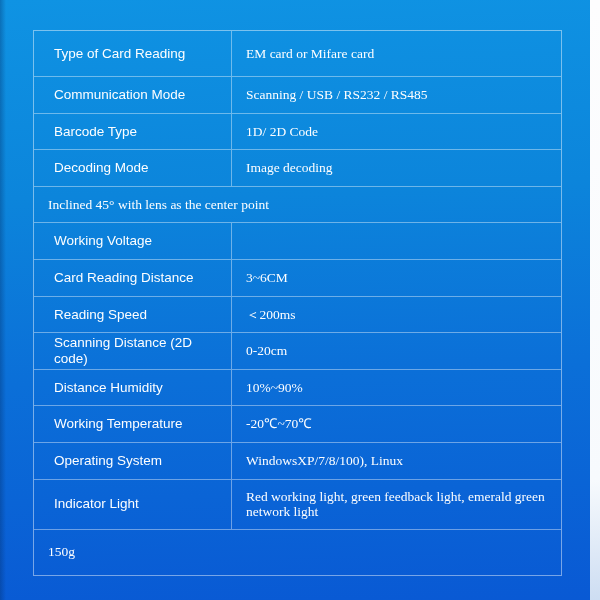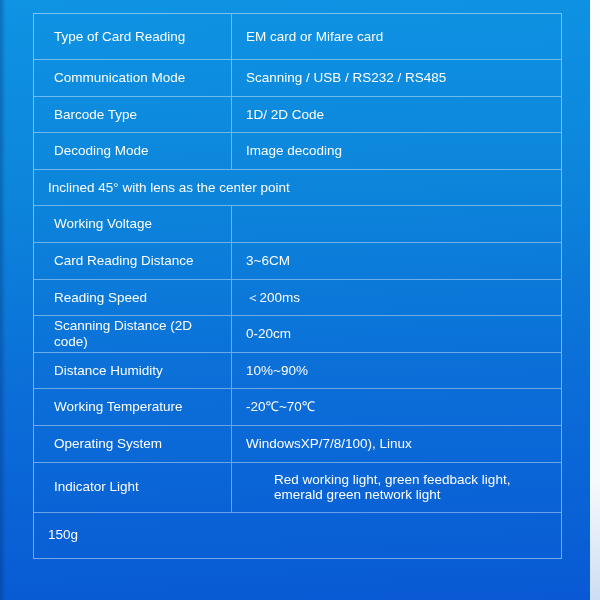--- a/index.html
+++ b/index.html
@@ -24,55 +24,56 @@
   .edge-right {
     position: absolute;
     right: 0; top: 0;
     width: 10px; height: 600px;
     background: linear-gradient(180deg, #fdfdfe 0%, #f7fafd 80%, #cdddf2 100%);
     pointer-events: none;
   }
   .spec-table {
     position: absolute;
     left: 33px;
-    top: 13px;
+    top: 30px;
     width: 529px;
     border: 1px solid rgba(255,255,255,0.45);
     box-sizing: border-box;
     color: #fdfeff;
     font-size: 13.5px;
   }
   .spec-row {
     display: flex;
     height: 36.6px;
     box-sizing: border-box;
   }
   .spec-row + .spec-row {
     border-top: 1px solid rgba(255,255,255,0.40);
   }
   .spec-row.h-first { height: 45px; }
-  .spec-row.h-tall  { height: 50px; gap: 28px; }
+  .spec-row.h-tall  { height: 50px; }
   .spec-row.h-last  { height: 46px; }
   .cell {
     display: flex;
     align-items: center;
     box-sizing: border-box;
     line-height: 15.5px;
   }
   .cell.label {
     width: 198px;
     flex: 0 0 198px;
     padding-left: 20px;
     padding-right: 8px;
     border-right: 1px solid rgba(255,255,255,0.40);
   }
   .cell.value {
     flex: 1;
     padding-left: 14px;
     padding-right: 14px;
+    font-family: Liberation Serif, serif;
   }
 </style>
 </head>
 <body>
 
 <div class="edge-left"></div>
 <div class="edge-right"></div>
 
 <div class="spec-table">
 

